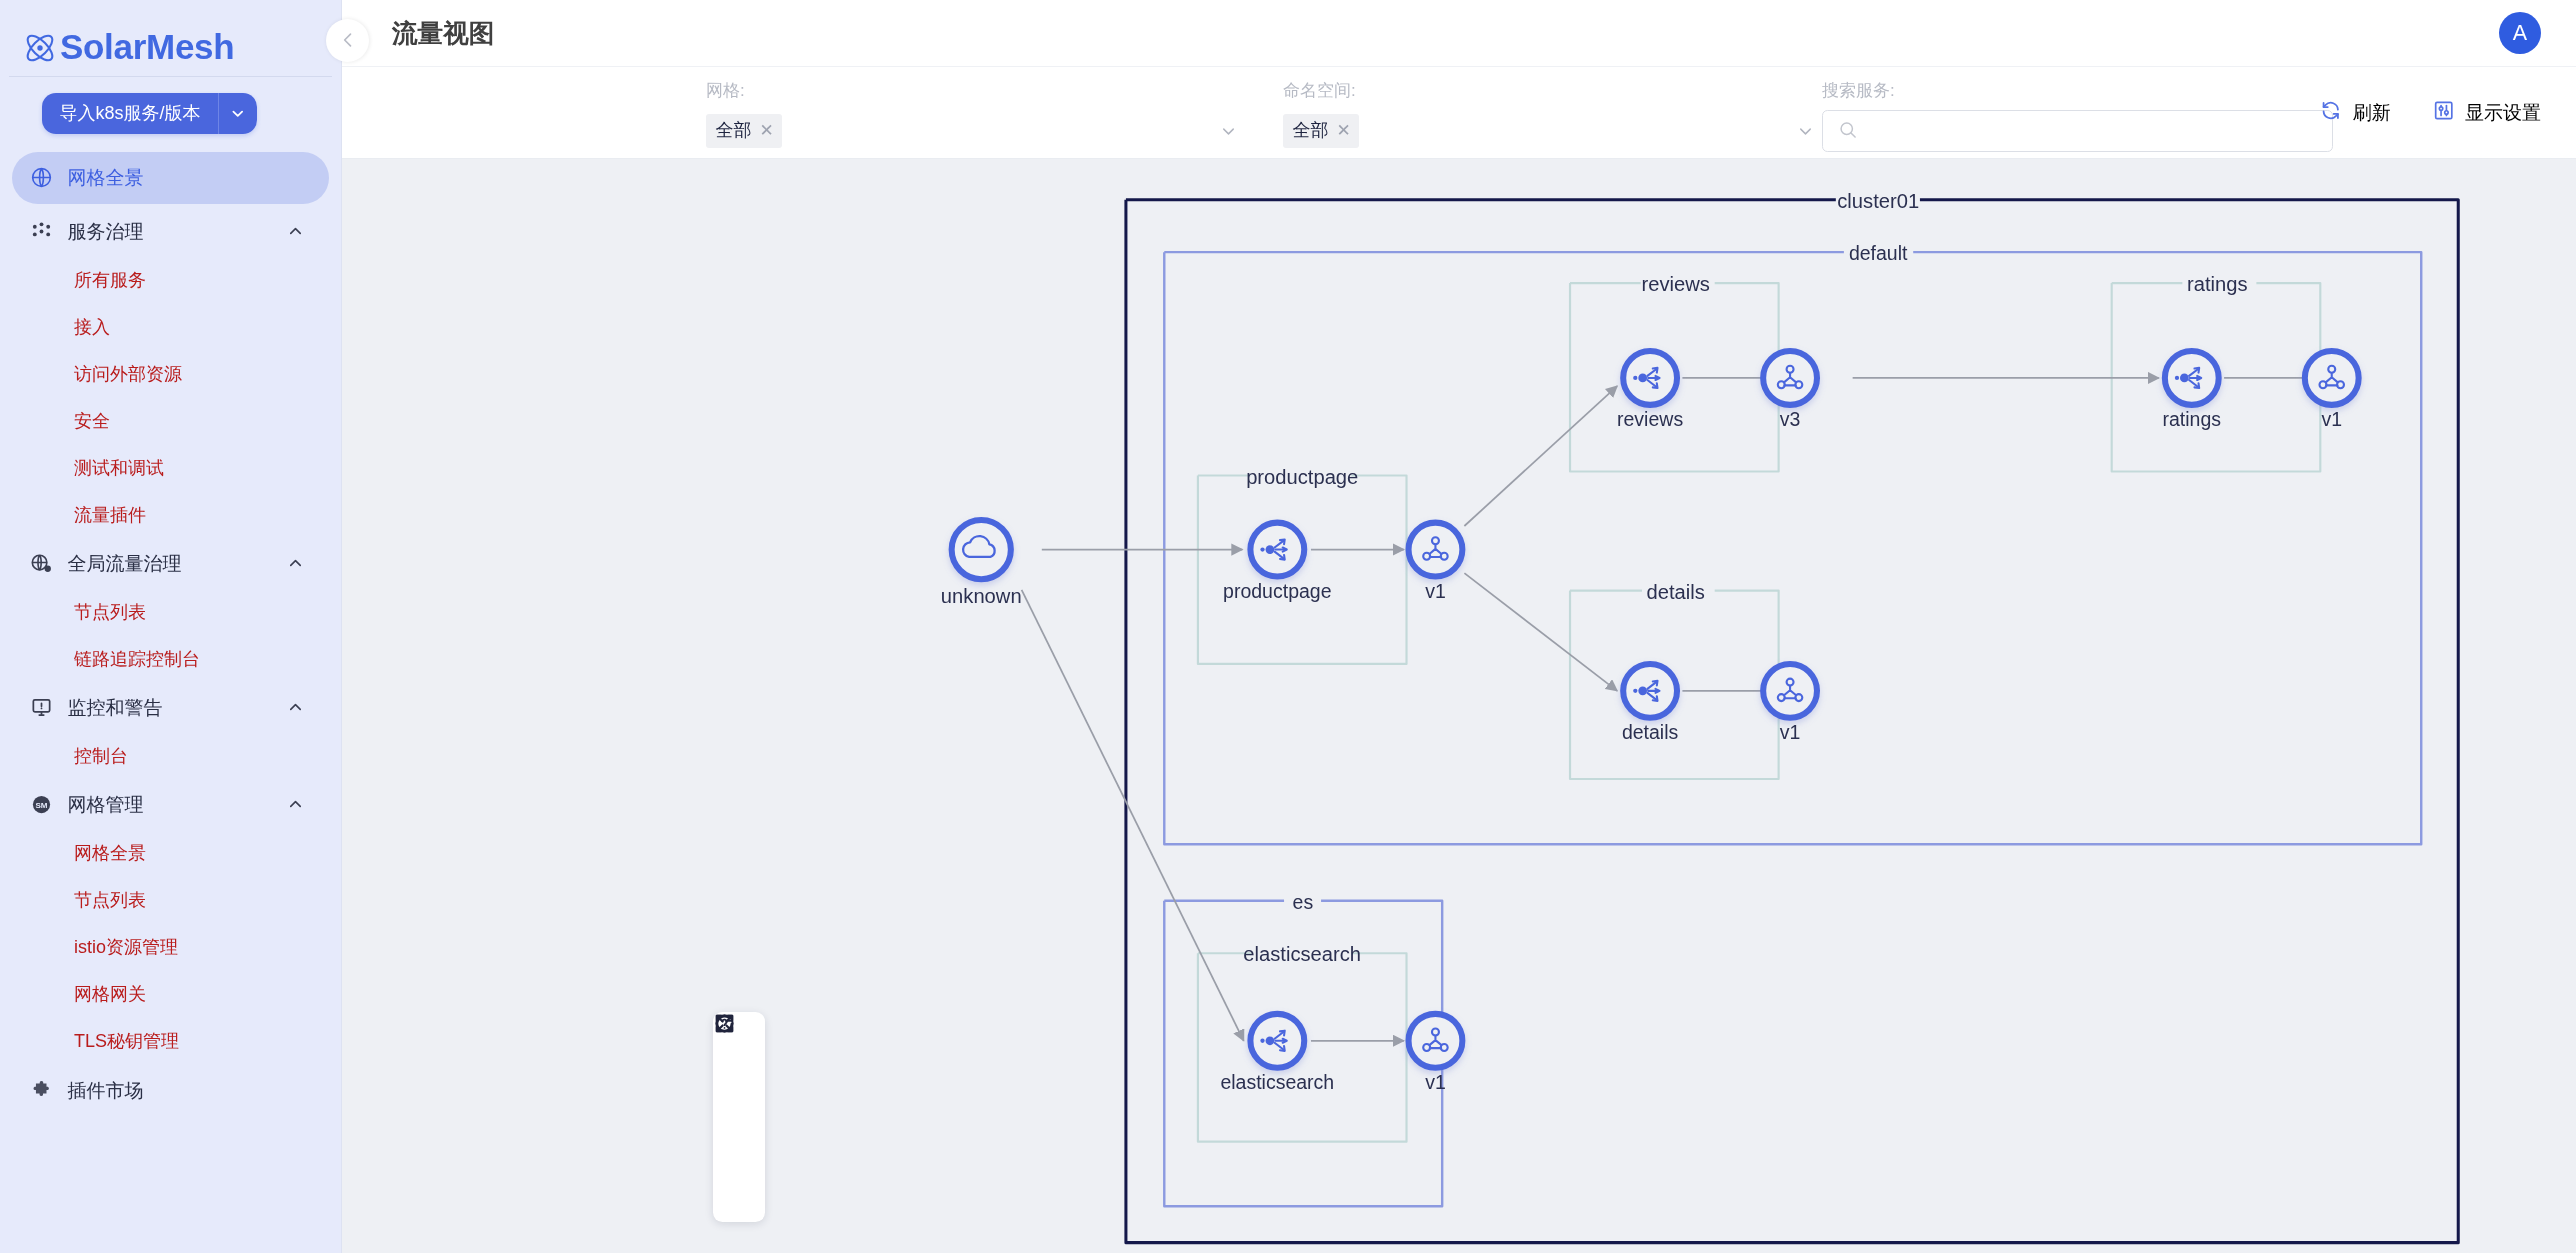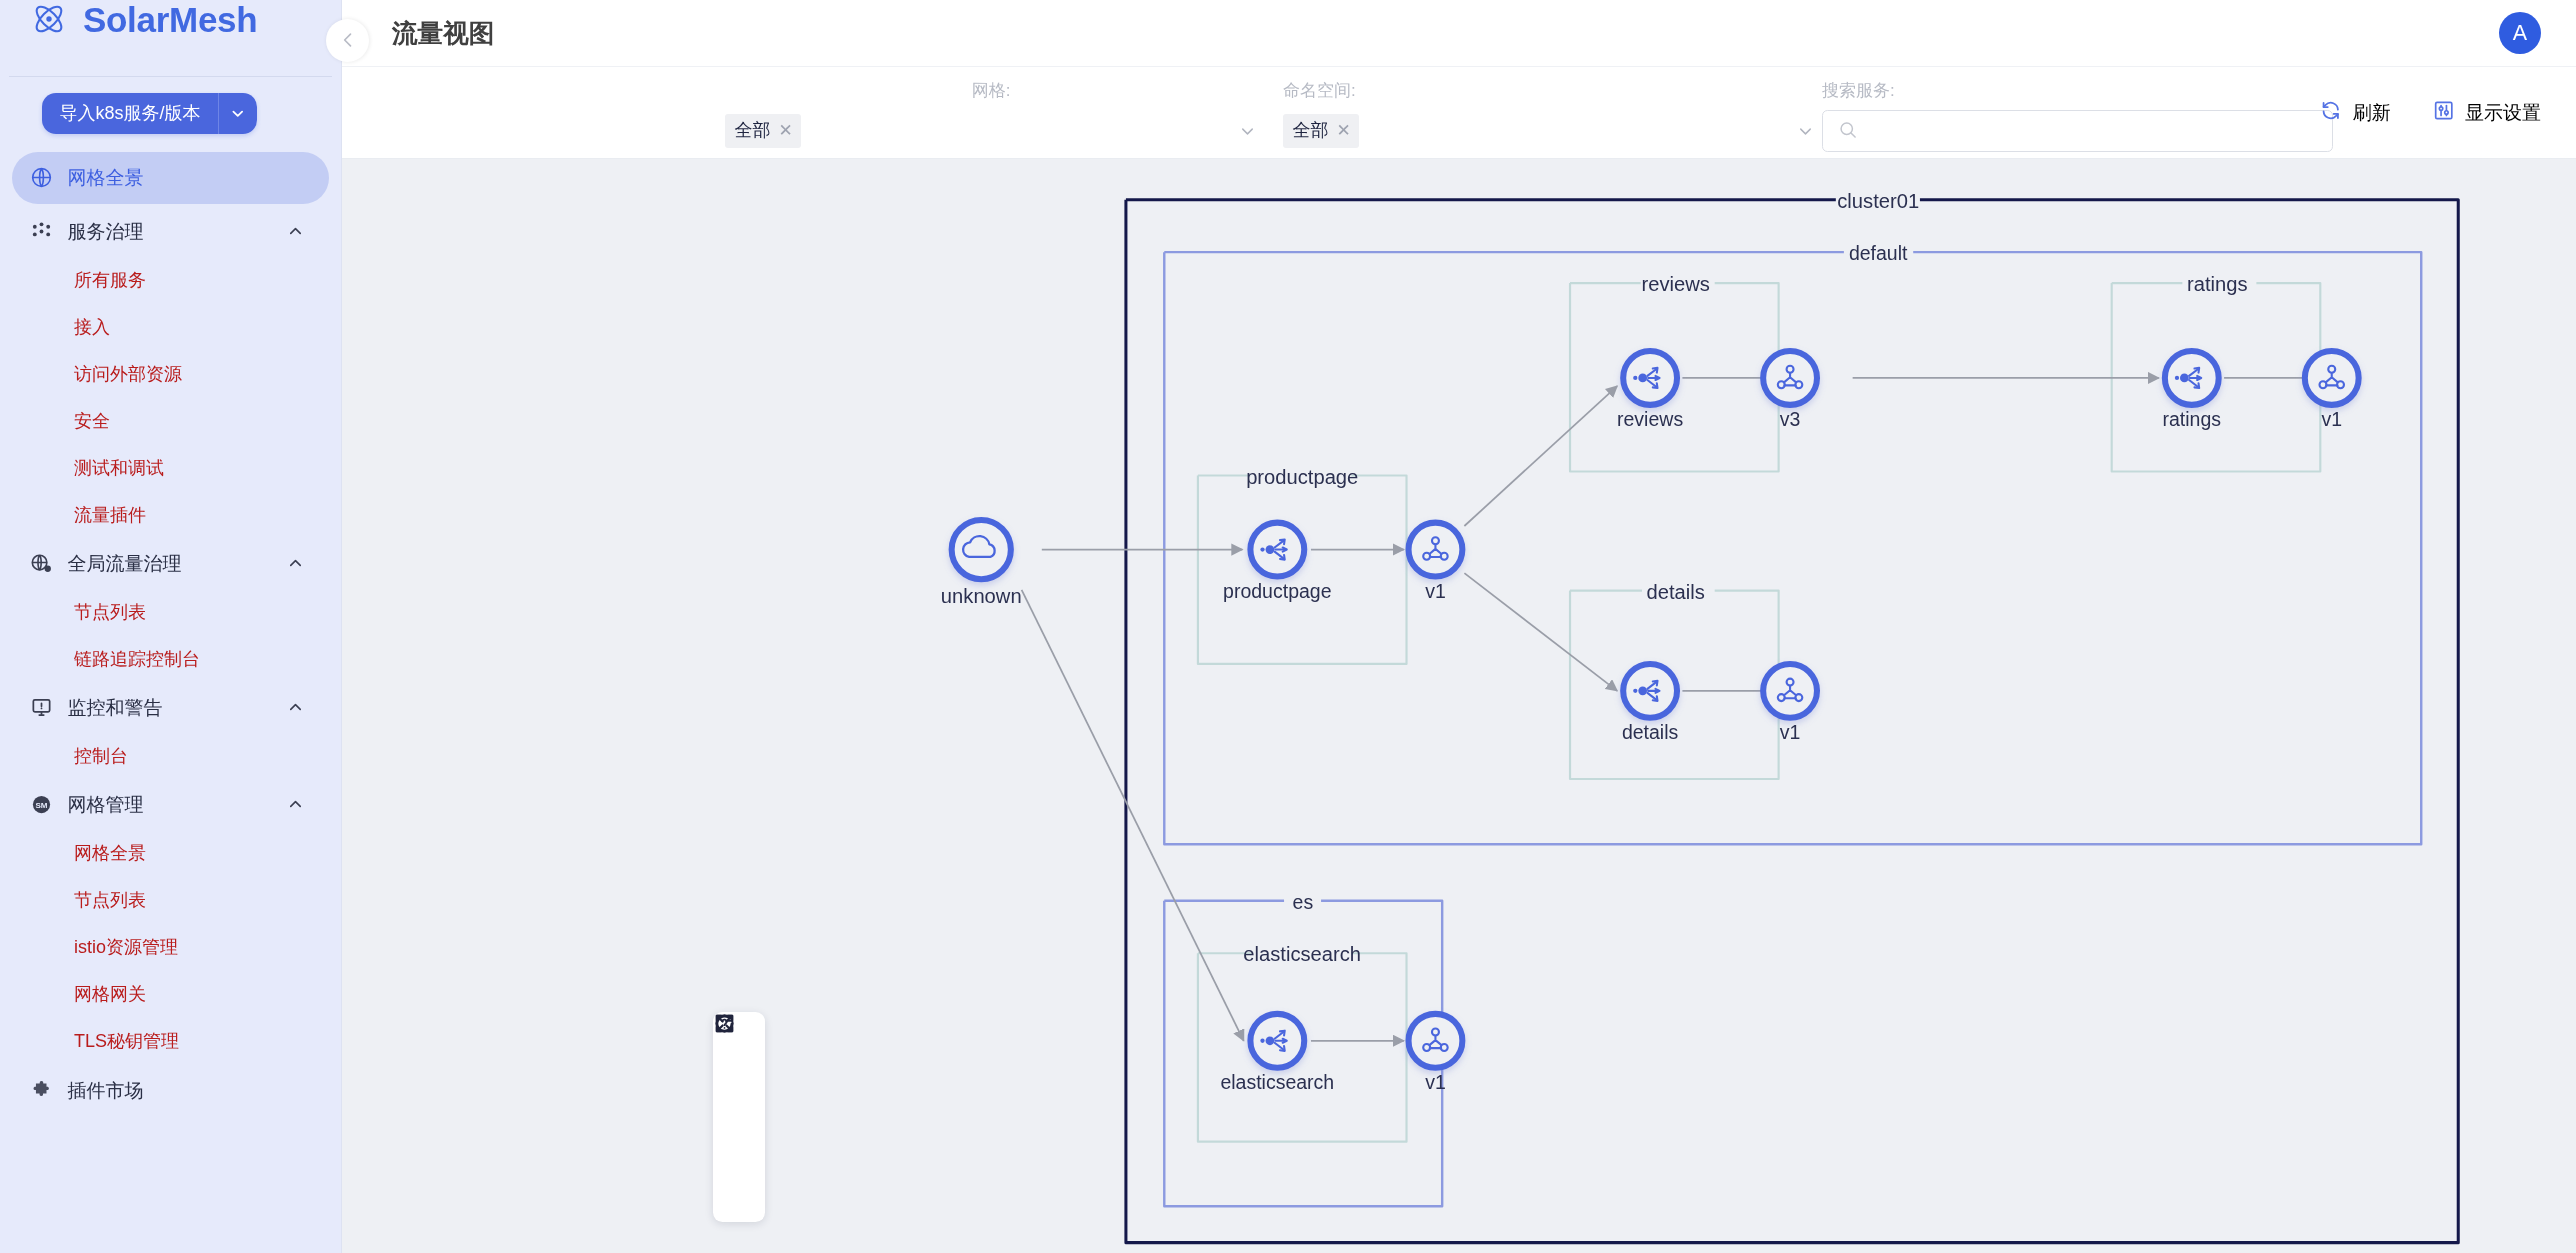--- a/index.html
+++ b/index.html
@@ -14,22 +14,22 @@
   
   .sidebar {
     width: 342px; height: 1253px;
     background: #e6eafb;
     position: relative;
     flex: 0 0 342px;
     border-right: 0.7px solid #dde2f2;
   }
   .brand {
     height: 67px;
-    display: flex; align-items: flex-start;
-    padding-left: 30px; gap: 15px;
+    display: flex; align-items: flex-end;
+    padding-left: 21px; gap: 1px;
   }
   .brand-logo { width: 38px; height: 38px; flex: 0 0 38px; }
   .brand-name {
     font-size: 35px; font-weight: bold; color: #4169e1;
     letter-spacing: -0.3px;
   }
   .brand-divider {
     height: 0.7px; background: #d3d9ee;
     margin: 9.4px 9.4px 0 9.4px;
   }
@@ -277,21 +277,21 @@
       </span>
     </div>
 
     <header class="topbar">
       <h1 class="page-title">流量视图</h1>
       <div class="avatar">A</div>
     </header>
 
     <div class="filterbar">
 
-      <div class="fld" style="left:383px; width:532px;text-align:center;">
+      <div class="fld" style="left:364px; width:532px;">
         <div class="fld-label">网格:</div>
         <div class="fld-select">
           <span class="tag">
             <span>全部</span>
             <span class="tag-x">✕</span>
           </span>
           <span class="sel-caret">
             <svg width="19" height="19" viewBox="0 0 24 24" fill="none" stroke="#b0b4bf" stroke-width="1.8" stroke-linecap="round" stroke-linejoin="round">
                 <polyline points="6 9 12 15 18 9"></polyline>
               </svg>

